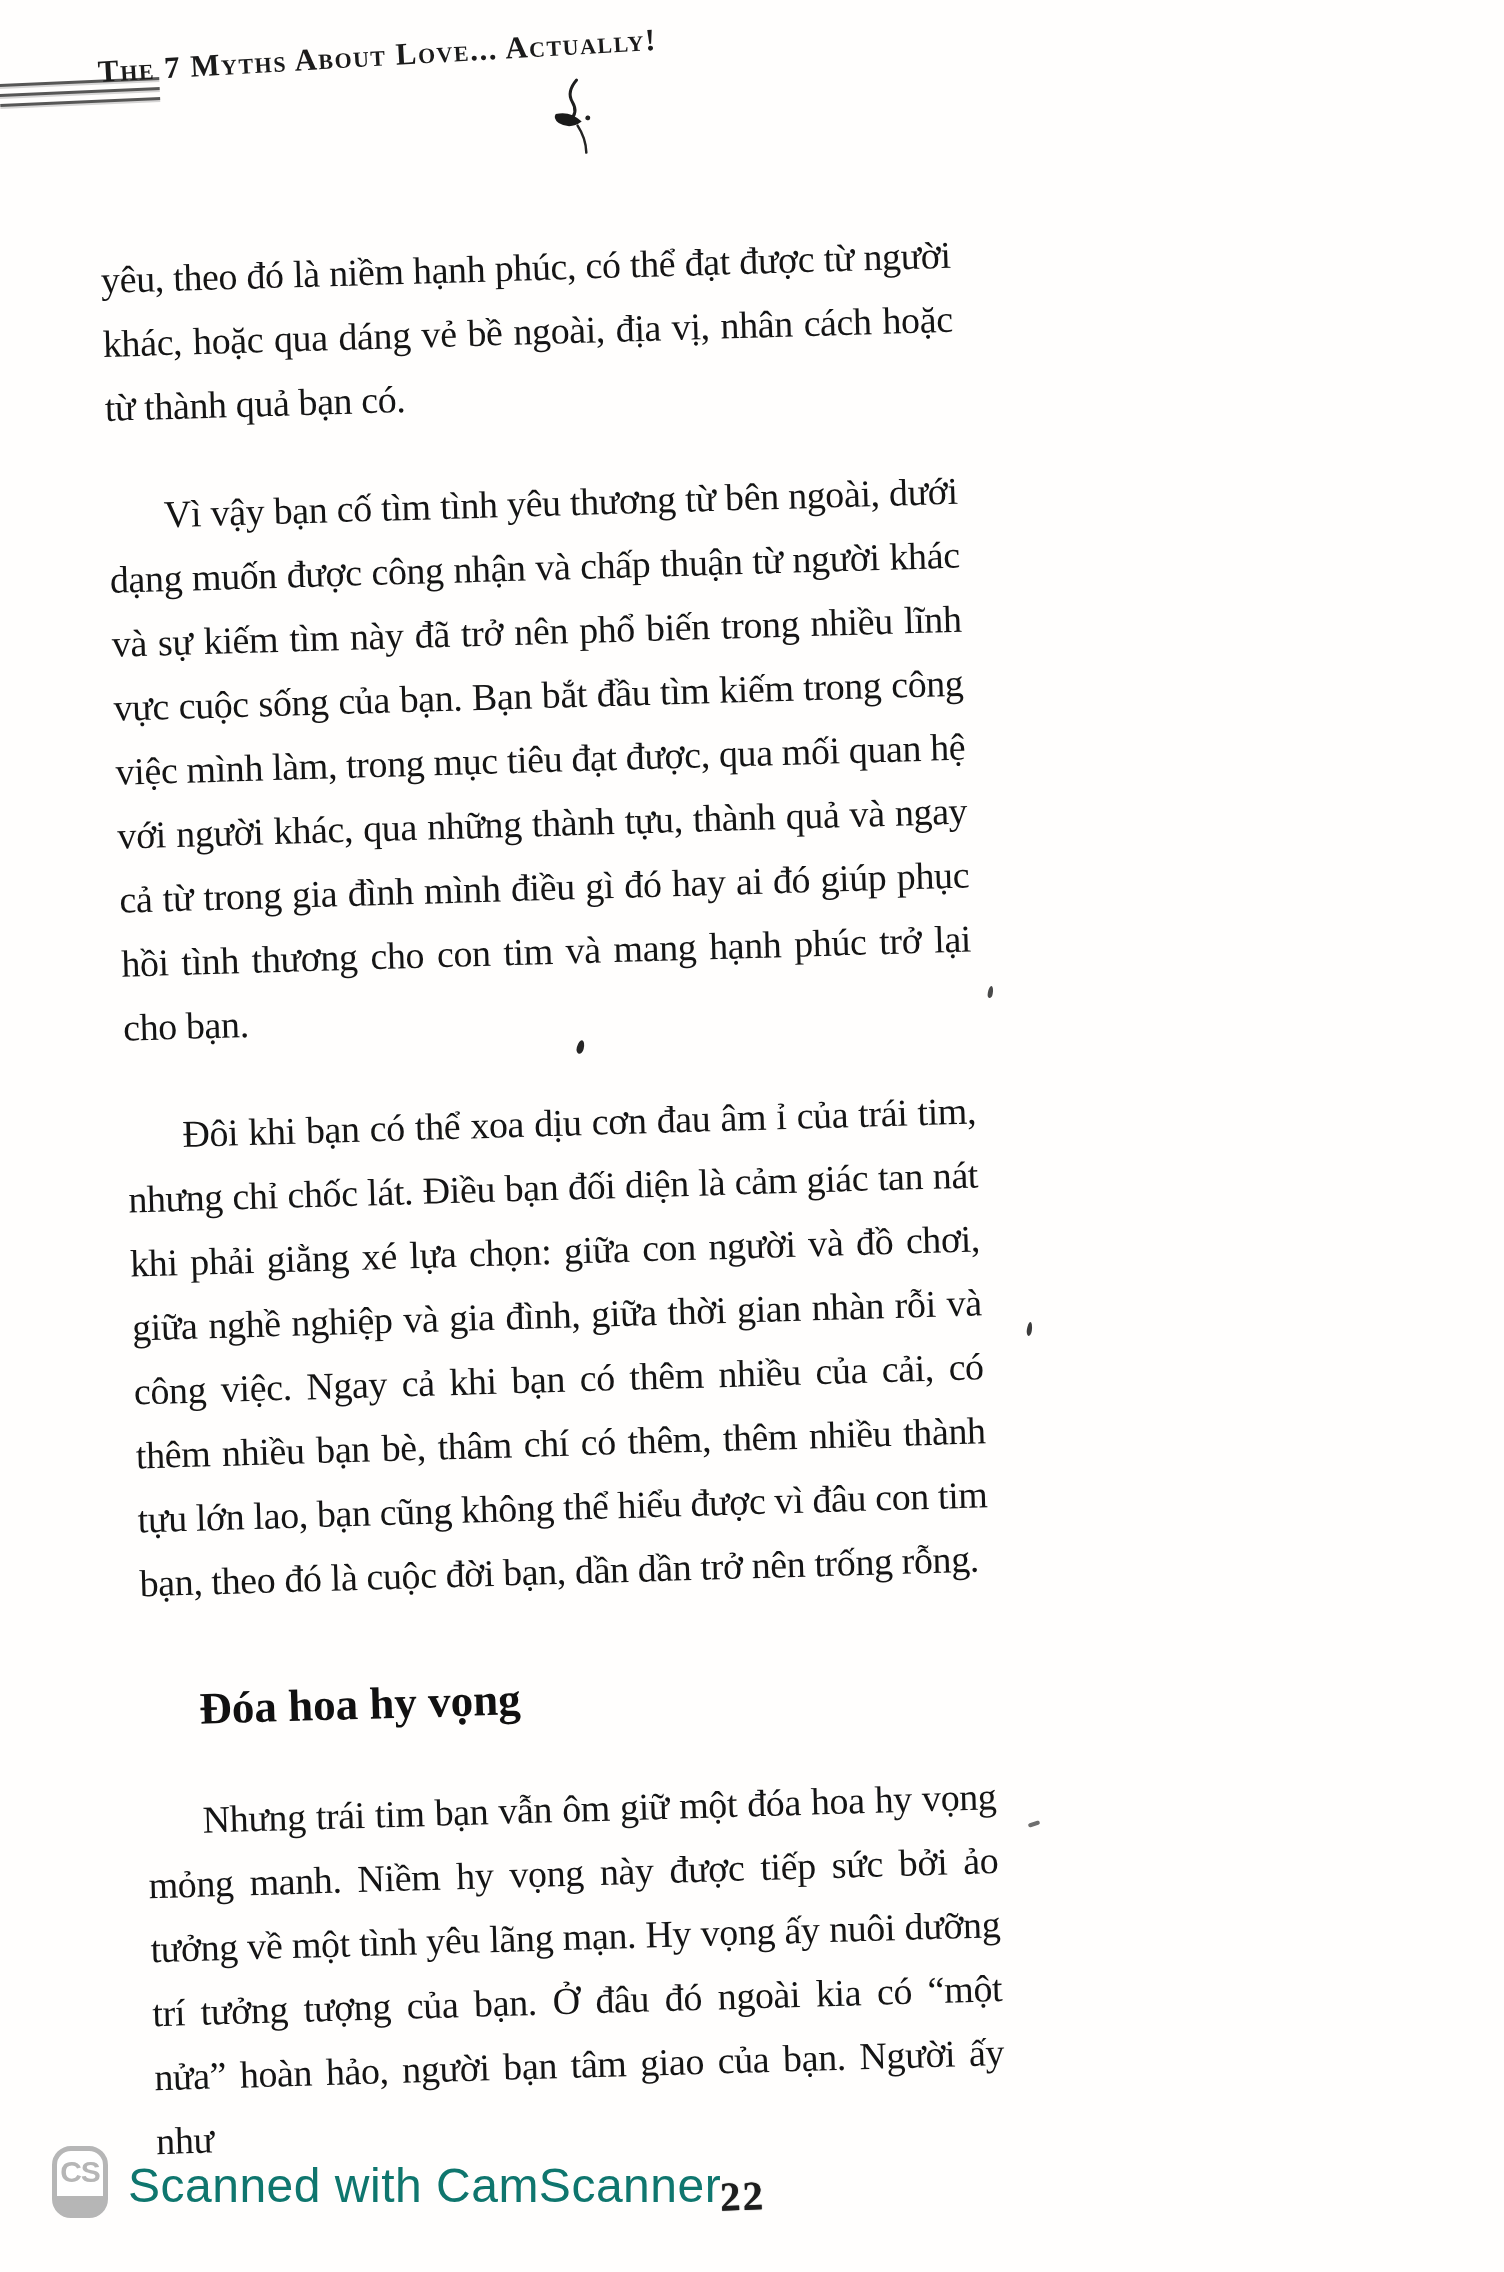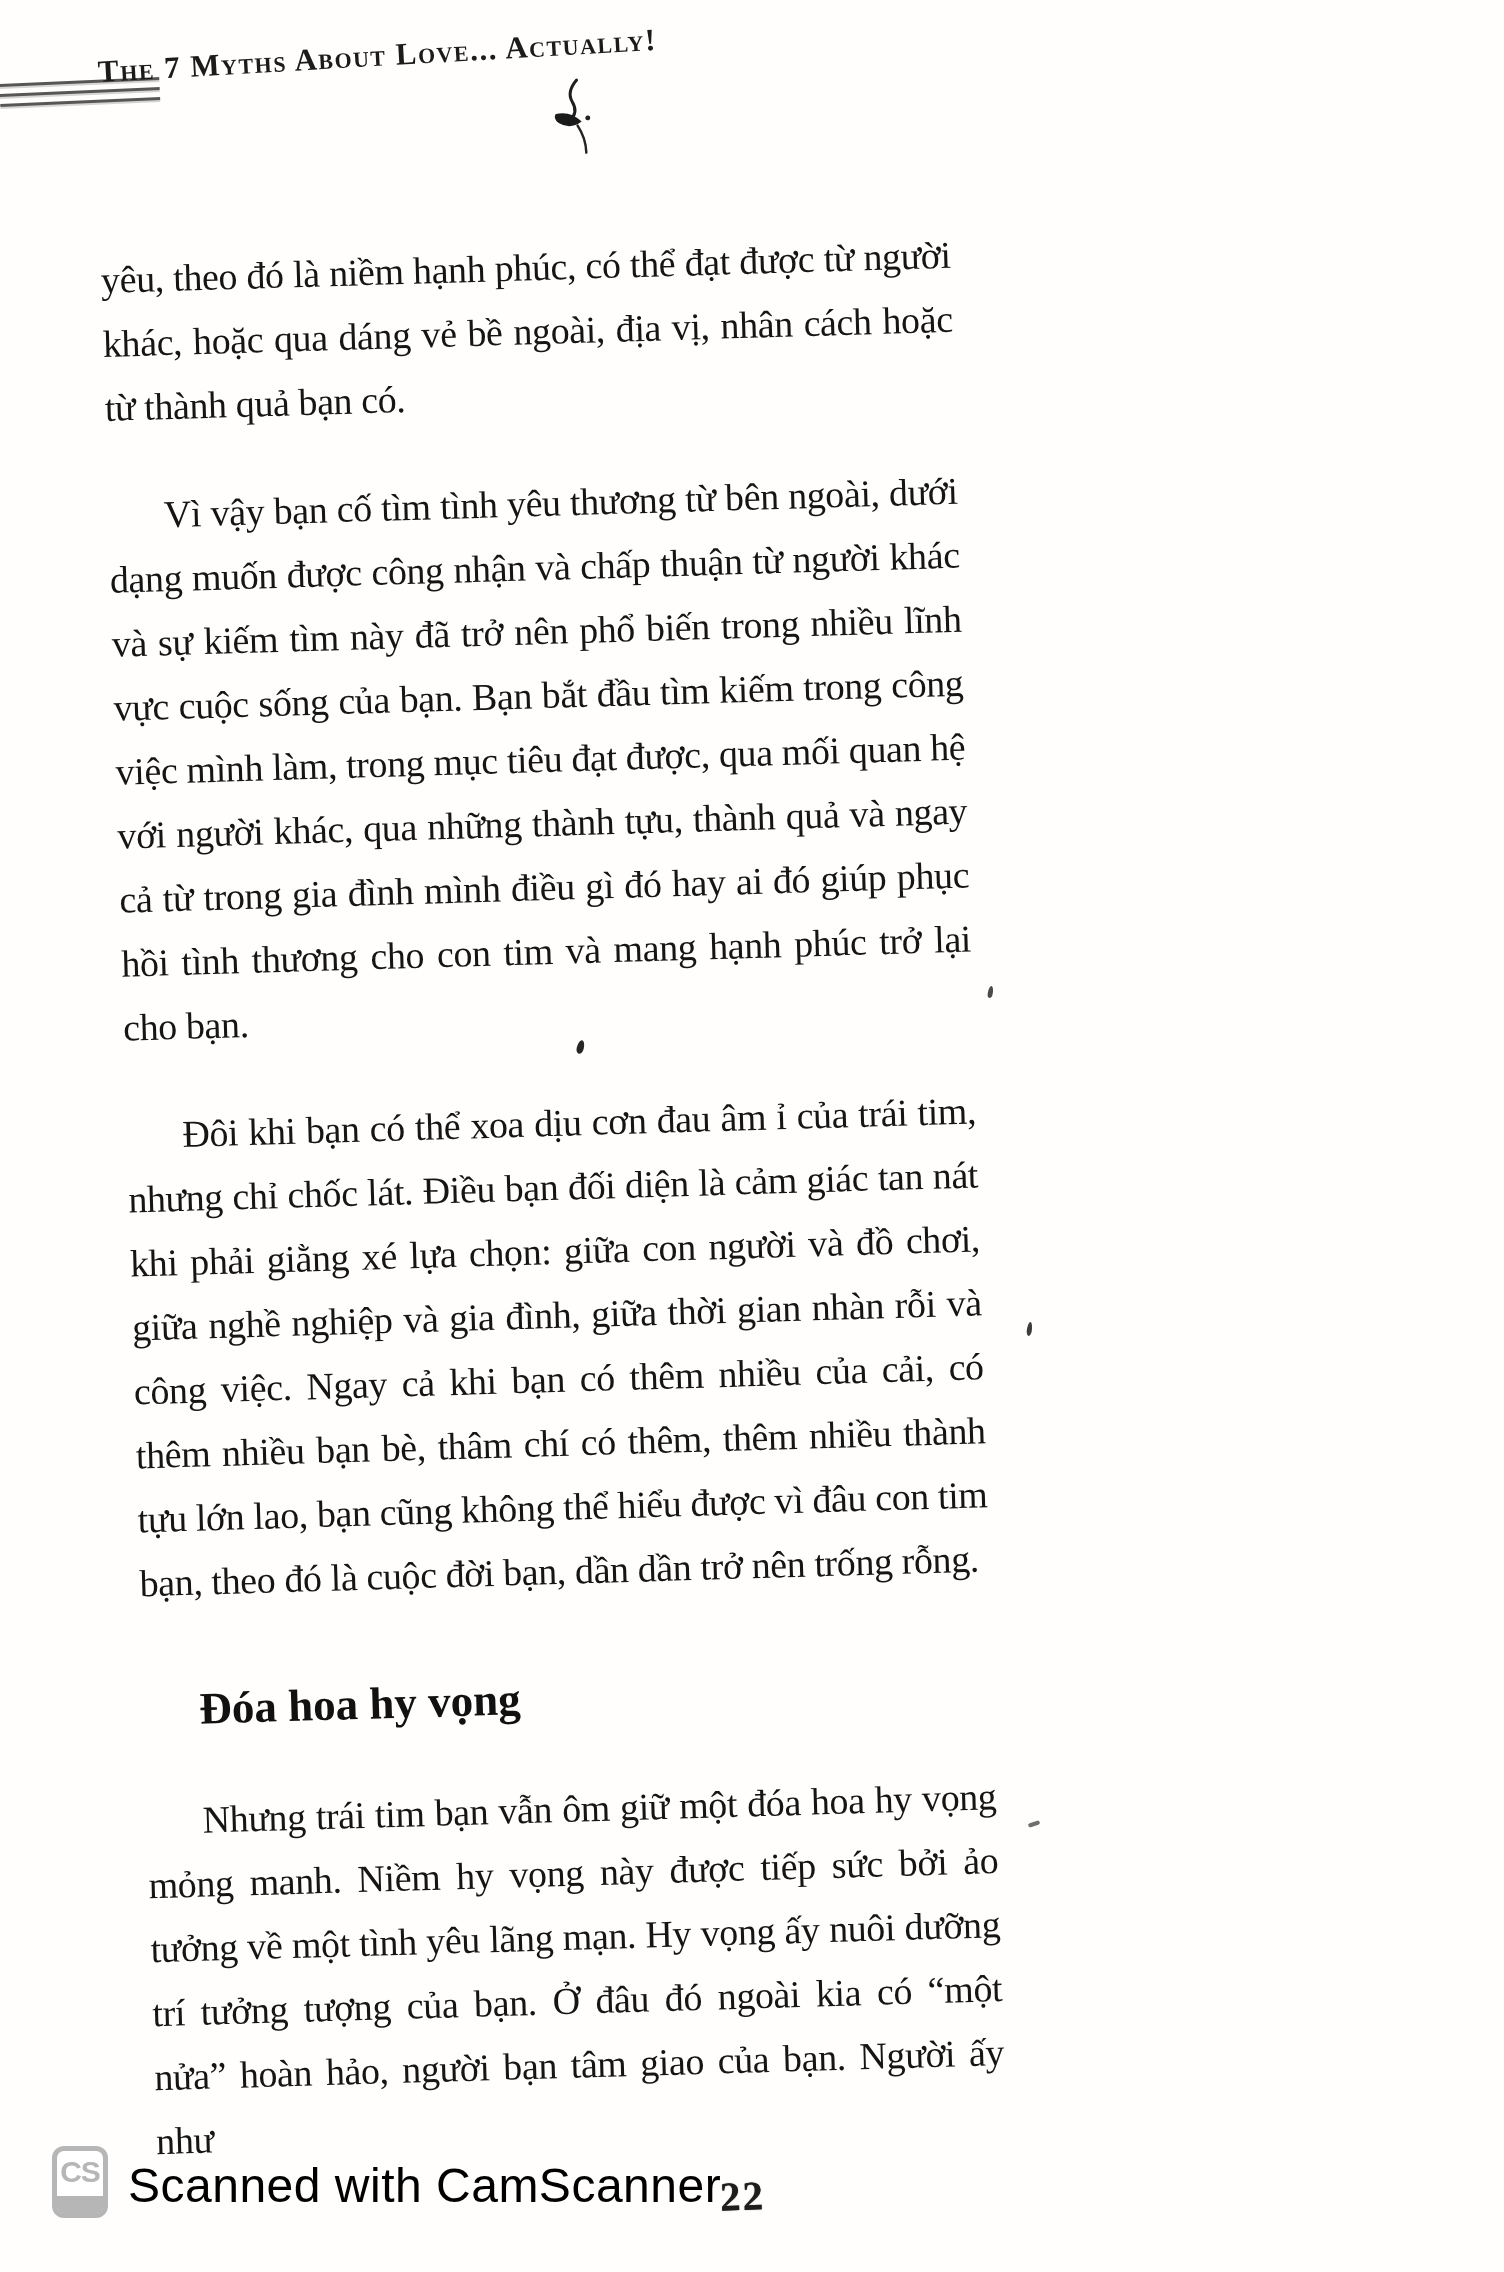--- a/index.html
+++ b/index.html
@@ -66,39 +66,39 @@
     border-radius:50% 50% 50% 50%/60% 60% 40% 40%;transform:rotate(10deg);}
   .speck.s3{left:1027px;top:1322px;width:5px;height:14px;background:#3c3c3c;
     border-radius:50% 50% 50% 50%/60% 60% 40% 40%;transform:rotate(8deg);}
   .speck.s4{left:1028px;top:1822px;width:12px;height:4px;background:#6f6f6f;
     border-radius:2px;transform:rotate(-18deg);}
 
   
   .cs-logo{
     position:absolute;left:52px;top:2146px;
     width:56px;height:72px;
-    border:5px solid #b6b6b6;border-radius:12px;
+    border:5px solid #b6b6b6;border-radius:19px;
     box-sizing:border-box;
     background:#fff;
   }
   .cs-logo .cs-text{
     position:absolute;left:0;right:0;top:4px;
     text-align:center;
     font-family:"Liberation Sans","DejaVu Sans",sans-serif;
     font-weight:700;font-size:30px;color:#b6b6b6;
     letter-spacing:-1px;
   }
   .cs-logo .logo-base{
     position:absolute;left:0;right:0;bottom:0;height:17px;
     background:#b6b6b6;border-radius:0 0 6px 6px;
   }
   .watermark{
     position:absolute;left:128px;top:2158px;
     font-family:"Liberation Sans","DejaVu Sans",sans-serif;
-    font-size:48px;font-weight:400;color:#000000;
+    font-size:48px;font-weight:400;color:#0f766e;
     letter-spacing:.5px;white-space:nowrap;
   }
   .page-number{
     position:absolute;left:720px;top:2172px;
     font-size:41px;font-weight:700;color:#1d1d1d;
     letter-spacing:2px;
     text-shadow:0 0 1px #333;
     transform:rotate(-2deg);
   }
 </style>

